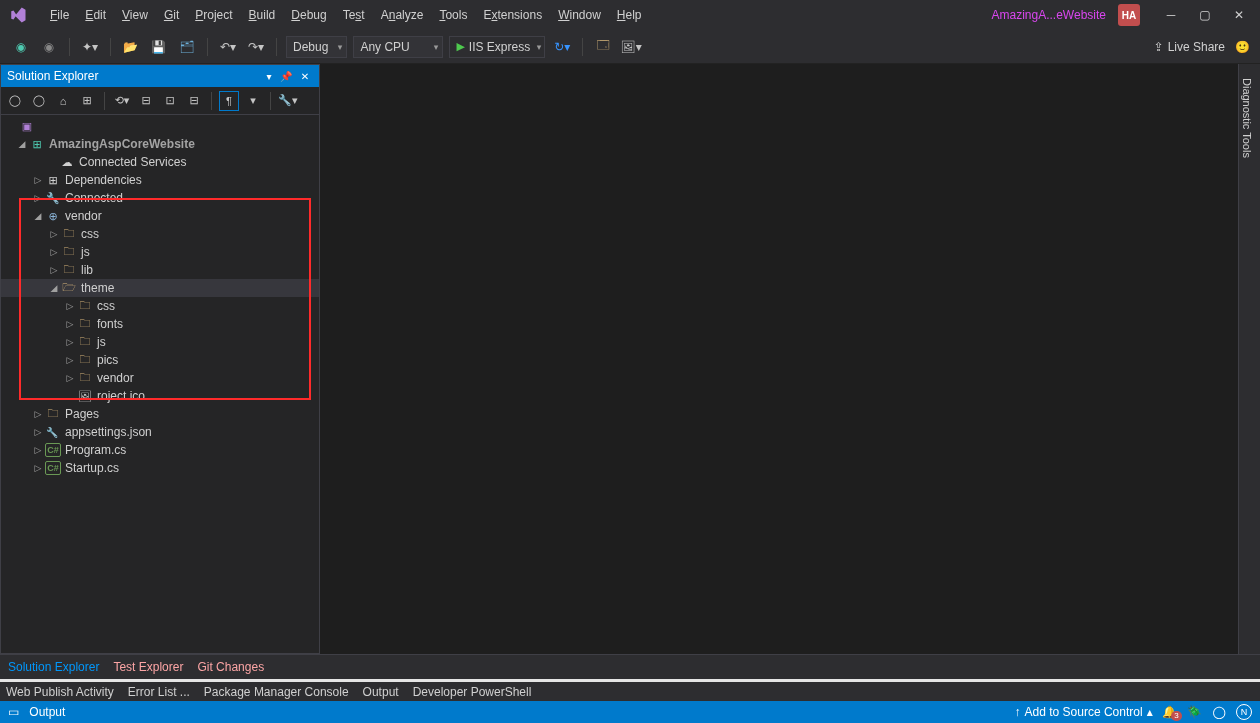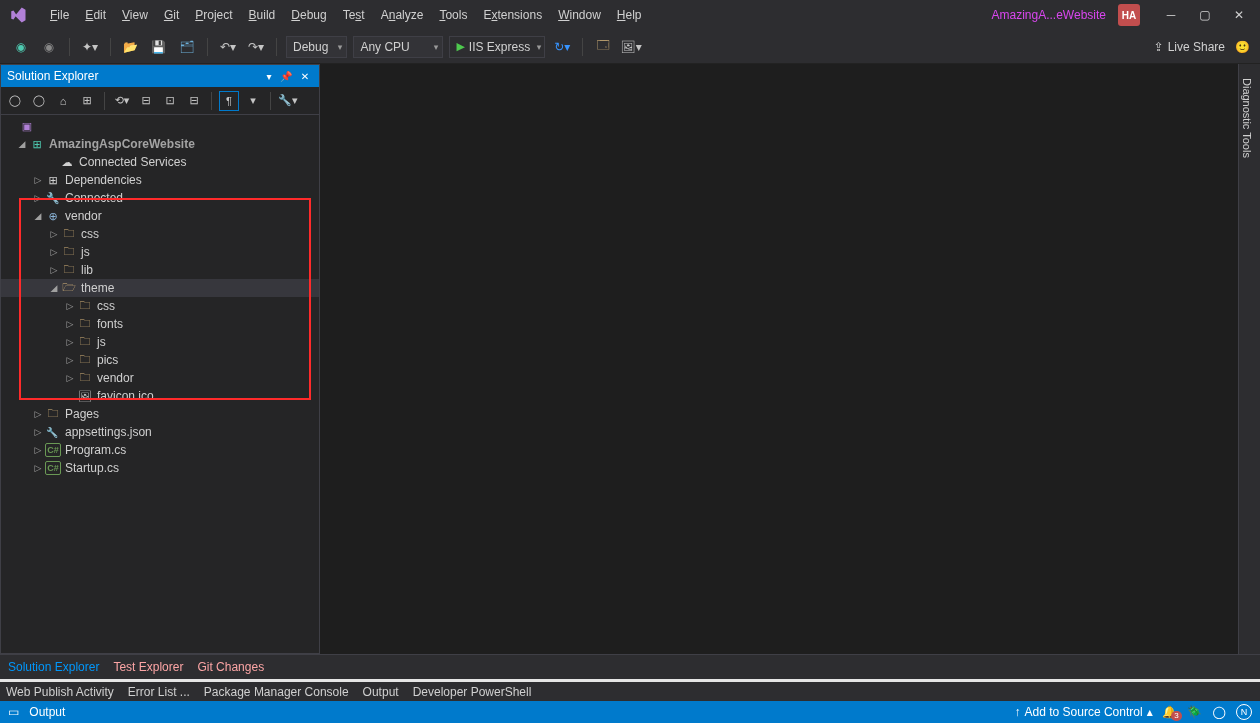--- a/index.html
+++ b/index.html
@@ -240,21 +240,21 @@
           <span>pics</span>
         </div>
       <div class="node" style="padding-left:62px">
           <span class="arrow">▷</span>
           <span class="ficon folder">🗀</span>
           <span>vendor</span>
         </div>
       <div class="node" style="padding-left:62px">
           <span class="arrow blank">▷</span>
           <span class="ficon">🖼</span>
-          <span>favicon.ico</span>
+          <span>roject.ico</span>
         </div>
       <div class="node" style="padding-left:30px">
           <span class="arrow">▷</span>
           <span class="ficon folder">🗀</span>
           <span>Pages</span>
         </div>
       <div class="node" style="padding-left:30px">
           <span class="arrow">▷</span>
           <span class="ficon jsonico">🔧</span>
           <span>appsettings.json</span>

